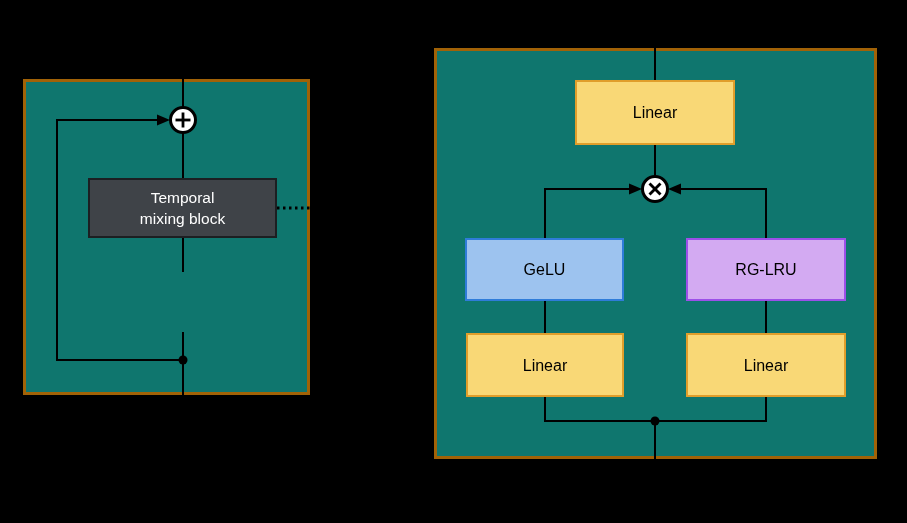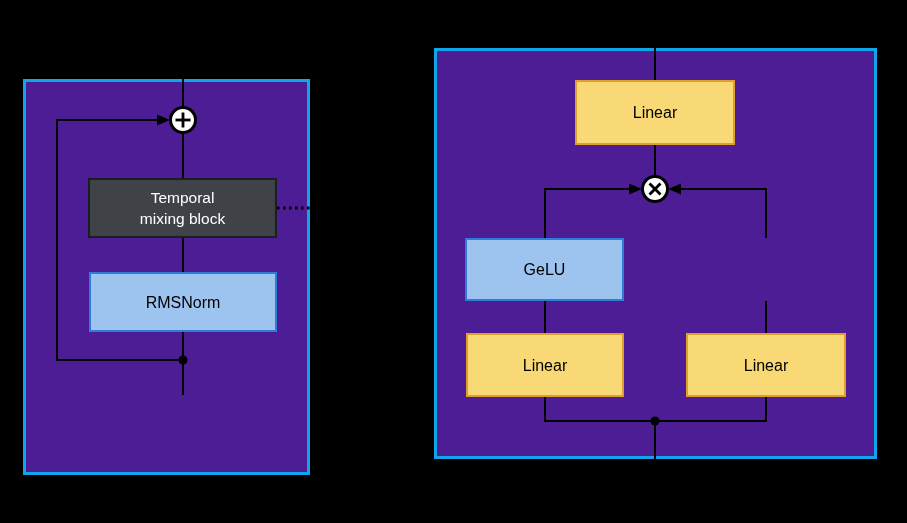--- a/index.html
+++ b/index.html
@@ -13,24 +13,24 @@
   }
   .canvas {
     position: relative;
     width: 907px;
     height: 523px;
     background: #000000;
   }
   .panel {
     position: absolute;
     box-sizing: border-box;
-    background: #4c1d95;
-    border: 3px solid #0ea5e9;
+    background: #0f766e;
+    border: 3px solid #a16207;
   }
-  .panel-left  { left: 23px;  top: 79px; width: 287px; height: 396px; }
+  .panel-left  { left: 23px;  top: 79px; width: 287px; height: 316px; }
   .panel-right { left: 434px; top: 48px; width: 443px; height: 411px; }
   .wires {
     position: absolute;
     left: -3px;
     top: -3px;
     pointer-events: none;
   }
   .node {
     position: absolute;
     box-sizing: border-box;
@@ -87,21 +87,20 @@
       <g>
         <circle cx="160" cy="41" r="12.5" fill="#FFFFFF" stroke="#000" stroke-width="3"></circle>
         <line x1="152.5" y1="41" x2="167.5" y2="41" stroke="#000" stroke-width="2.8"></line>
         <line x1="160" y1="33.5" x2="160" y2="48.5" stroke="#000" stroke-width="2.8"></line>
       </g>
     </svg>
 
     <div class="node node-dark node-temporal">Temporal
 mixing block</div>
 
-    <div class="node node-blue node-rmsnorm">RMSNorm</div>
   </div>
 
   <div class="panel panel-right">
     <svg class="wires" width="443" height="411" viewBox="0 0 443 411">
 
       <line x1="221" y1="0" x2="221" y2="32" stroke="#000" stroke-width="2"></line>
       <line x1="221" y1="97" x2="221" y2="128.5" stroke="#000" stroke-width="2"></line>
 
       <path d="M 111 190 V 141 H 205" fill="none" stroke="#000" stroke-width="2"></path>
       <polygon points="208,141 195,135.5 195,146.5" fill="#000"></polygon>
@@ -121,19 +120,20 @@
         <circle cx="221" cy="141" r="12.5" fill="#FFFFFF" stroke="#000" stroke-width="3"></circle>
         <line x1="215.5" y1="135.5" x2="226.5" y2="146.5" stroke="#000" stroke-width="2.8"></line>
         <line x1="226.5" y1="135.5" x2="215.5" y2="146.5" stroke="#000" stroke-width="2.8"></line>
       </g>
     </svg>
 
     <div class="node node-yellow node-linear-top">Linear</div>
 
     <div class="node node-blue node-gelu">GeLU</div>
 
+    <div class="node node-purple node-rglru">RG-LRU</div>
 
     <div class="node node-yellow node-linear-left">Linear</div>
 
     <div class="node node-yellow node-linear-right">Linear</div>
   </div>
 
 </div>
 
 </body></html>

